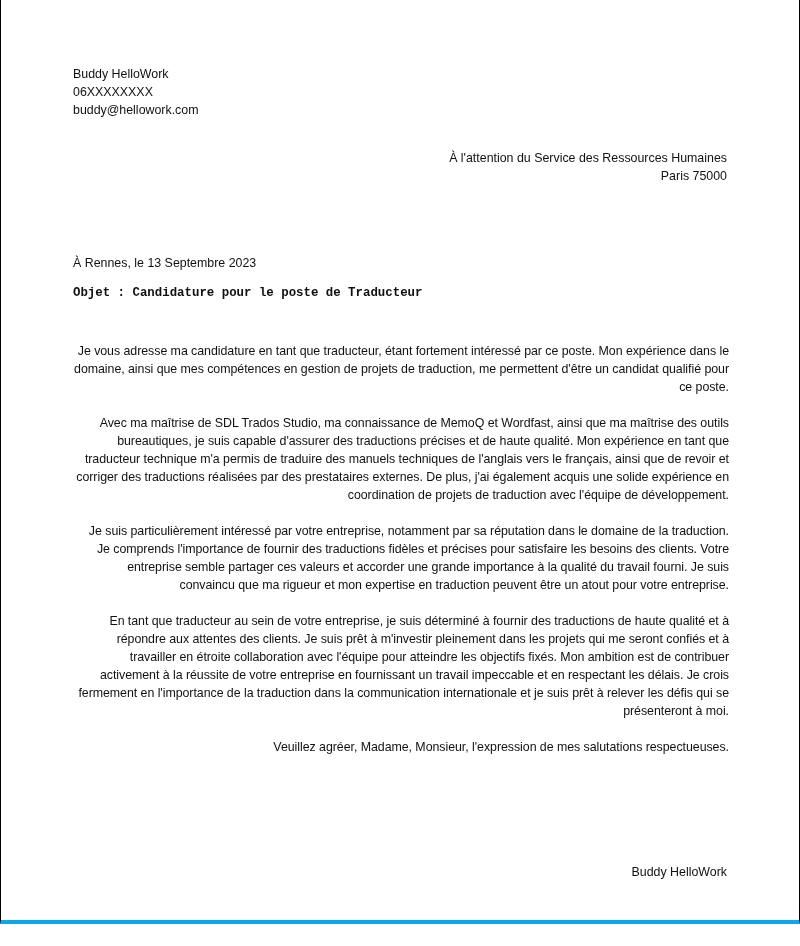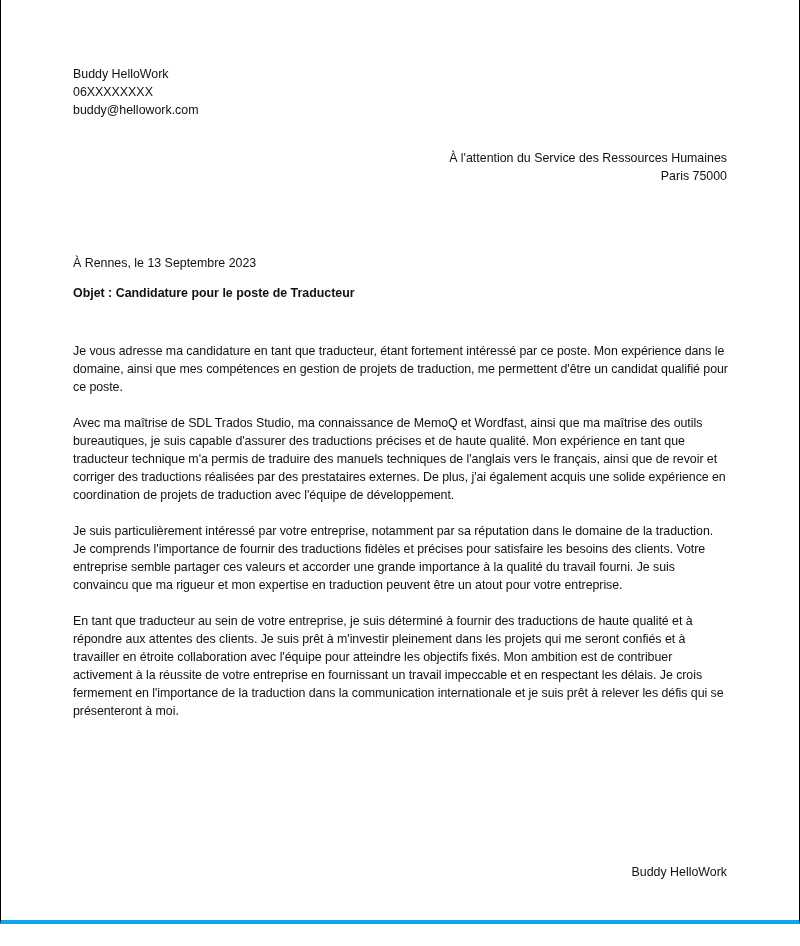--- a/index.html
+++ b/index.html
@@ -38,26 +38,28 @@
     .date {
       position: absolute;
       left: 72px;
       top: 254px;
     }
     .subject {
       position: absolute;
       left: 72px;
       top: 284px;
       font-weight: bold;
+      font-family: Liberation Mono, monospace;
     }
     .body {
       position: absolute;
       left: 72px;
       top: 342px;
       width: 656px;
+      text-align: right;
     }
     .body p {
       margin: 0 0 18px 0;
       letter-spacing: -0.05px;
     }
     .signature {
       position: absolute;
       right: 72px;
       top: 863px;
       text-align: right;
@@ -81,17 +83,18 @@
 
   <div class="date">À Rennes, le 13 Septembre 2023</div>
 
   <div class="subject">Objet : Candidature pour le poste de Traducteur</div>
 
   <div class="body">
     <p>Je vous adresse ma candidature en tant que traducteur, étant fortement intéressé par ce poste. Mon expérience dans le domaine, ainsi que mes compétences en gestion de projets de traduction, me permettent d'être un candidat qualifié pour ce poste.</p>
     <p>Avec ma maîtrise de SDL Trados Studio, ma connaissance de MemoQ et Wordfast, ainsi que ma maîtrise des outils bureautiques, je suis capable d'assurer des traductions précises et de haute qualité. Mon expérience en tant que traducteur technique m'a permis de traduire des manuels techniques de l'anglais vers le français, ainsi que de revoir et corriger des traductions réalisées par des prestataires externes. De plus, j'ai également acquis une solide expérience en coordination de projets de traduction avec l'équipe de développement.</p>
     <p>Je suis particulièrement intéressé par votre entreprise, notamment par sa réputation dans le domaine de la traduction. Je comprends l'importance de fournir des traductions fidèles et précises pour satisfaire les besoins des clients. Votre entreprise semble partager ces valeurs et accorder une grande importance à la qualité du travail fourni. Je suis convaincu que ma rigueur et mon expertise en traduction peuvent être un atout pour votre entreprise.</p>
     <p>En tant que traducteur au sein de votre entreprise, je suis déterminé à fournir des traductions de haute qualité et à répondre aux attentes des clients. Je suis prêt à m'investir pleinement dans les projets qui me seront confiés et à travailler en étroite collaboration avec l'équipe pour atteindre les objectifs fixés. Mon ambition est de contribuer activement à la réussite de votre entreprise en fournissant un travail impeccable et en respectant les délais. Je crois fermement en l'importance de la traduction dans la communication internationale et je suis prêt à relever les défis qui se présenteront à moi.</p>
+    <p>Veuillez agréer, Madame, Monsieur, l'expression de mes salutations respectueuses.</p>
   </div>
 
   <div class="signature">Buddy HelloWork</div>
 
 </div>
 
 </body></html>

